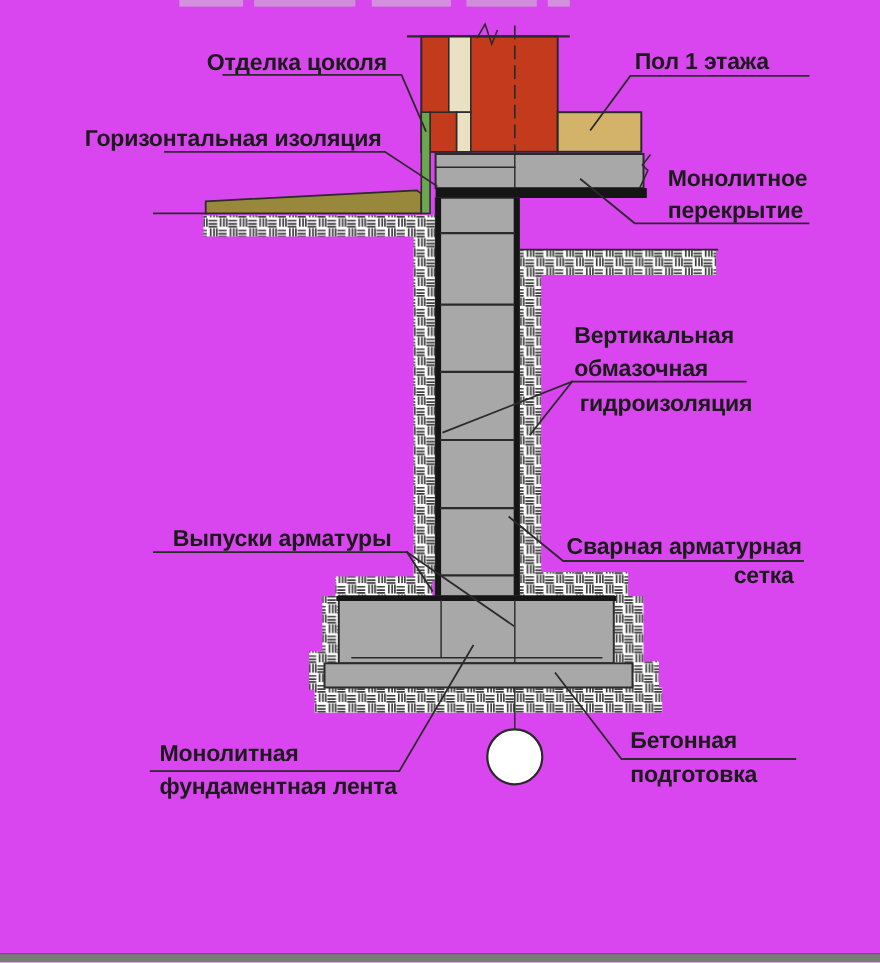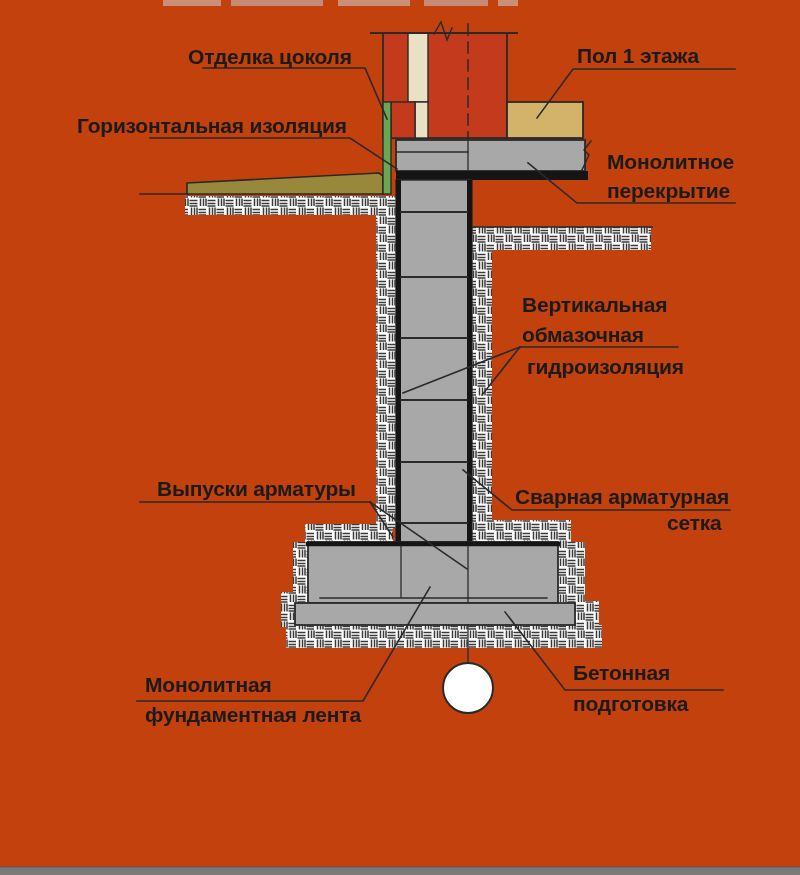--- a/index.html
+++ b/index.html
@@ -1,16 +1,16 @@
 <!DOCTYPE html>
 <html><head>
 <meta charset="utf-8">
 <style>
   html,body{margin:0;padding:0;background:#ffffff;}
-  .stage{position:relative;width:800px;height:875px;background:#c2410c;overflow:hidden;}
+  .stage{position:relative;width:800px;height:875px;background:#d946ef;overflow:hidden;}
   svg{display:block;}
   .lbl{font-family:"Liberation Sans",sans-serif;font-weight:700;font-size:21px;letter-spacing:-0.2px;}
   .ldr{fill:none;stroke-width:1.6;}
   .thin{stroke-width:1.4;fill:none;}
 </style>
 </head>
 <body>
 
 <div class="stage">
 <svg width="800" height="875" viewBox="0 0 800 875">

